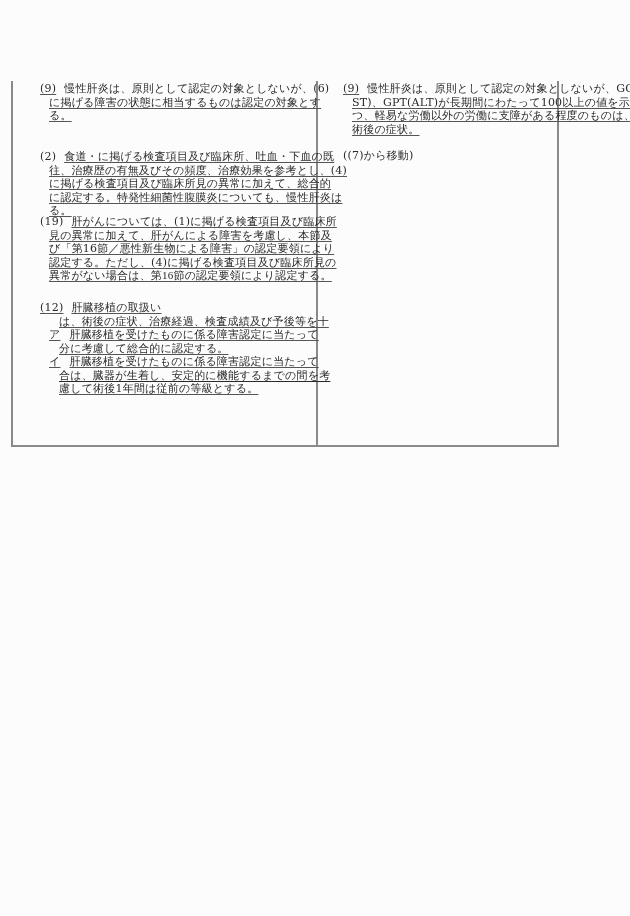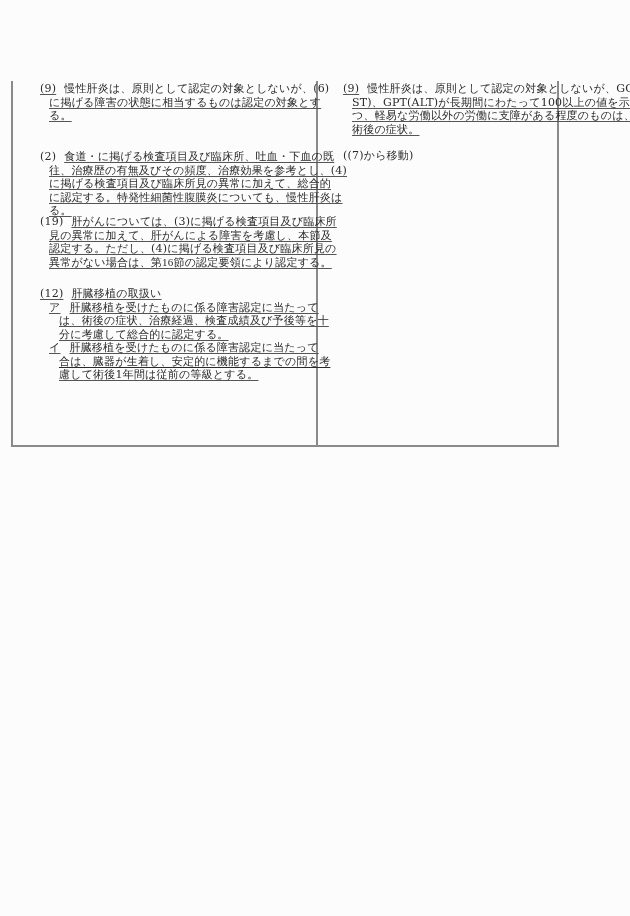--- a/index.html
+++ b/index.html
@@ -39,31 +39,32 @@
 
     <div style="position:absolute; top:69px; width:272px;">
       <span class="line u"><span class="num">(2)</span><span>食道・に掲げる検査項目及び臨床所、吐血・下血の既</span></span>
       <span class="line u" style="padding-left:9px;">往、治療歴の有無及びその頻度、治療効果を参考とし、(4)</span>
       <span class="line u" style="padding-left:9px;">に掲げる検査項目及び臨床所見の異常に加えて、総合的</span>
       <span class="line u" style="padding-left:9px;">に認定する。特発性細菌性腹膜炎についても、慢性肝炎は</span>
       <span class="line" style="padding-left:9px;"><span class="u">る。</span></span>
     </div>
 
     <div style="position:absolute; top:134px; width:272px;">
-      <span class="line u"><span class="num">(19)</span><span>肝がんについては、(3)に掲げる検査項目及び臨床所</span></span>
+      <span class="line u"><span class="num">(19)</span><span>肝がんについては、(1)に掲げる検査項目及び臨床所</span></span>
       <span class="line u" style="padding-left:9px;text-align:center;">見の異常に加えて、肝がんによる障害を考慮し、本節及</span>
+      <span class="line u" style="padding-left:9px;">び「第16節／悪性新生物による障害」の認定要領により</span>
       <span class="line u" style="padding-left:9px;">認定する。ただし、(4)に掲げる検査項目及び臨床所見の</span>
       <span class="line u" style="padding-left:9px;font-family:Liberation Serif, serif;">異常がない場合は、第16節の認定要領により認定する。</span>
     </div>
 
-    <div style="position:absolute; top:206px; width:272px;">
+    <div style="position:absolute; top:220px; width:272px;">
       <span class="line"><span class="num u">(12)</span><span class="u">肝臓移植の取扱い</span></span>
       <div>
+        <span class="line u" style="padding-left:19px;">は、術後の症状、治療経過、検査成績及び予後等を十</span>
         <span class="line u" style="padding-left:9px;"><span style="margin-right:9px;">ア</span><span>肝臓移植を受けたものに係る障害認定に当たって</span></span>
-        <span class="line u" style="padding-left:19px;">は、術後の症状、治療経過、検査成績及び予後等を十</span>
         <span class="line" style="padding-left:19px;"><span class="u">分に考慮して総合的に認定する。</span></span>
       </div>
       <div>
         <span class="line u" style="padding-left:9px;"><span style="margin-right:9px;">イ</span><span>肝臓移植を受けたものに係る障害認定に当たって</span></span>
         <span class="line u" style="padding-left:19px;text-decoration:underline;">合は、臓器が生着し、安定的に機能するまでの間を考</span>
         <span class="line" style="padding-left:19px;"><span class="u">慮して術後1年間は従前の等級とする。</span></span>
       </div>
     </div>
   </div>
 

